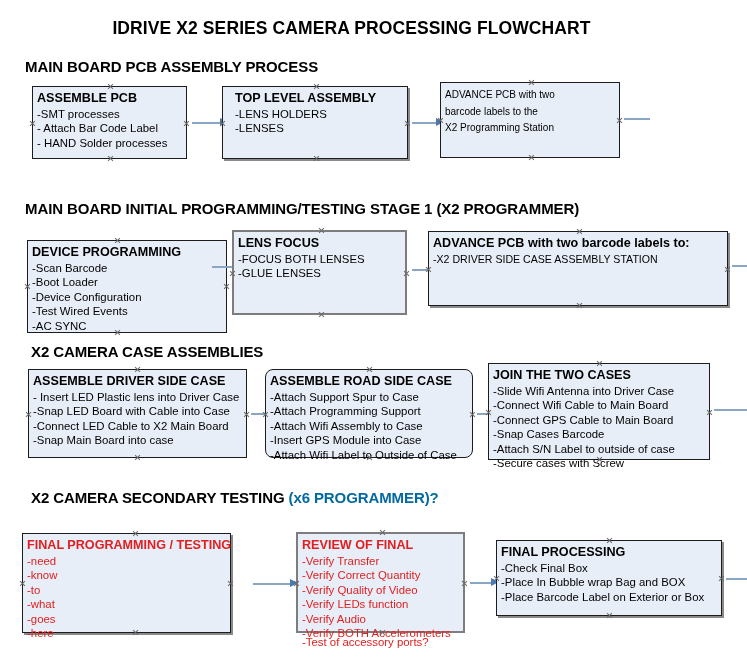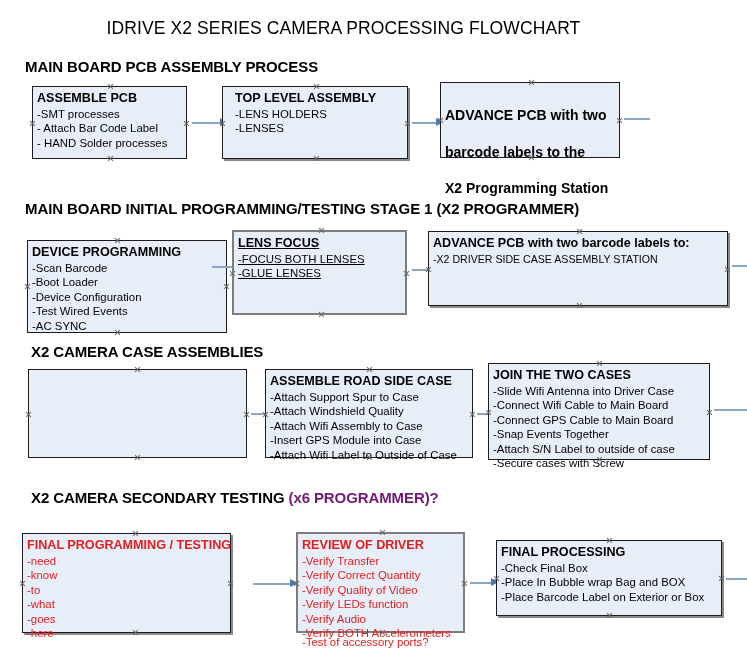--- a/index.html
+++ b/index.html
@@ -12,37 +12,37 @@
     height: 662px;
     position: relative;
     overflow: hidden;
     font-family: "Liberation Sans", sans-serif;
     color: #000000;
   }
 
   
   .chart-title {
     position: absolute;
-    left: 0;
+    left: 8px;
     top: 18px;
     width: 687px;
     text-align: center;
     font-size: 17.5px;
-    font-weight: normal;
+    font-weight: bold;
     letter-spacing: 0.1px;
   }
   .section-title {
     position: absolute;
     font-size: 15px;
     font-weight: bold;
     white-space: nowrap;
     letter-spacing: -0.1px;
   }
   .section-title .accent-red {
-    color: #701a75;
+    color: #0369a1;
   }
 
   
   .node {
     position: absolute;
     background: #e8eef8;
     box-sizing: border-box;
     overflow: visible;
   }
   .node.border-dark {
@@ -64,24 +64,23 @@
     line-height: 15px;
     white-space: nowrap;
     margin-bottom: 1px;
   }
   .node-line {
     font-size: 11.4px;
     line-height: 14.4px;
     white-space: nowrap;
   }
   .node-line.bold {
-    font-weight: bold;
-    font-size: 14px;
+    font-weight: normal;
+    font-size: 10px;
     line-height: 16.5px;
-    margin-top: 20px;
   }
   .node-line.small {
     font-size: 10.6px;
     line-height: 14px;
   }
   .red-text .node-title,
   .red-text .node-line {
     color: #e02020;
   }
   .overflow-line {
@@ -210,21 +209,21 @@
   <span class="handle" style="left:86px; bottom:-4px;"></span>
   <span class="handle" style="left:-4px; top:42px;"></span>
   <span class="handle" style="right:-4px; top:42px;"></span>
 </div>
 
 <div class="arrow" style="left:212px; top:262px; width:30px;">
   <span class="shaft" style="width:23px;"></span>
   <span class="head" style="left:22px;"></span>
 </div>
 
-<div class="node border-gray-thick" style="left:232px; top:230px; width:175px; height:85px;text-decoration:underline;">
+<div class="node border-gray-thick" style="left:232px; top:230px; width:175px; height:85px;">
   <div class="node-inner">
     <div class="node-title">LENS FOCUS</div>
     <div class="node-line">-FOCUS BOTH LENSES</div>
     <div class="node-line">-GLUE LENSES</div>
   </div>
   <span class="handle" style="left:84px; top:-5px;"></span>
   <span class="handle" style="left:84px; bottom:-5px;"></span>
   <span class="handle" style="left:-5px; top:38px;"></span>
   <span class="handle" style="right:-5px; top:38px;"></span>
 </div>
@@ -241,36 +240,43 @@
   </div>
   <span class="handle" style="left:147px; top:-4px;"></span>
   <span class="handle" style="left:147px; bottom:-4px;"></span>
   <span class="handle" style="left:-4px; top:34px;"></span>
   <span class="handle" style="right:-4px; top:34px;"></span>
 </div>
 
 <div class="section-title" style="left:31px; top:343px;">X2 CAMERA CASE ASSEMBLIES</div>
 
 <div class="node border-dark" style="left:28px; top:369px; width:219px; height:89px;">
+  <div class="node-inner">
+    <div class="node-title">ASSEMBLE DRIVER SIDE CASE</div>
+    <div class="node-line">- Insert LED Plastic lens into Driver Case</div>
+    <div class="node-line">-Snap LED Board with Cable into Case</div>
+    <div class="node-line">-Connect LED Cable to X2 Main Board</div>
+    <div class="node-line">-Snap Main Board into case</div>
+  </div>
   <span class="handle" style="left:105px; top:-4px;"></span>
   <span class="handle" style="left:105px; bottom:-4px;"></span>
   <span class="handle" style="left:-4px; top:41px;"></span>
   <span class="handle" style="right:-4px; top:41px;"></span>
 </div>
 
 <div class="arrow" style="left:251px; top:409px; width:30px;">
   <span class="shaft" style="width:23px;"></span>
   <span class="head" style="left:22px;"></span>
 </div>
 
-<div class="node border-dark" style="left:265px; top:369px; width:208px; height:89px;">
+<div class="node border-dark" style="left:265px; top:369px; width:208px; height:89px;border-radius:8px;">
   <div class="node-inner">
     <div class="node-title">ASSEMBLE ROAD SIDE CASE</div>
     <div class="node-line">-Attach Support Spur to Case</div>
-    <div class="node-line">-Attach Windshield Quality</div>
+    <div class="node-line">-Attach Programming Support</div>
     <div class="node-line">-Attach Wifi Assembly to Case</div>
     <div class="node-line">-Insert GPS Module into Case</div>
     <div class="node-line">-Attach Wifi Label to Outside of Case</div>
   </div>
   <span class="handle" style="left:100px; top:-4px;"></span>
   <span class="handle" style="left:100px; bottom:-4px;"></span>
   <span class="handle" style="left:-4px; top:41px;"></span>
   <span class="handle" style="right:-4px; top:41px;"></span>
 </div>
 
@@ -278,21 +284,21 @@
   <span class="shaft" style="width:20px;"></span>
   <span class="head" style="left:19px;"></span>
 </div>
 
 <div class="node border-dark" style="left:488px; top:363px; width:222px; height:97px;">
   <div class="node-inner">
     <div class="node-title">JOIN THE TWO CASES</div>
     <div class="node-line">-Slide Wifi Antenna into Driver Case</div>
     <div class="node-line">-Connect Wifi Cable to Main Board</div>
     <div class="node-line">-Connect GPS Cable to Main Board</div>
-    <div class="node-line">-Snap Events Together</div>
+    <div class="node-line">-Snap Cases Barcode</div>
     <div class="node-line">-Attach S/N Label to outside of case</div>
     <div class="node-line">-Secure cases with Screw</div>
   </div>
   <span class="handle" style="left:107px; top:-4px;"></span>
   <span class="handle" style="left:107px; bottom:-4px;"></span>
   <span class="handle" style="left:-4px; top:45px;"></span>
   <span class="handle" style="right:-4px; top:45px;"></span>
 </div>
 
 <div class="section-title" style="left:31px; top:489px;">
@@ -315,21 +321,21 @@
   <span class="handle" style="right:-4px; top:46px;"></span>
 </div>
 
 <div class="arrow" style="left:253px; top:579px; width:45px;">
   <span class="shaft" style="width:38px;"></span>
   <span class="head" style="left:37px;"></span>
 </div>
 
 <div class="node border-gray-thick red-text" style="left:296px; top:532px; width:169px; height:101px;">
   <div class="node-inner">
-    <div class="node-title">REVIEW OF DRIVER</div>
+    <div class="node-title">REVIEW OF FINAL</div>
     <div class="node-line">-Verify Transfer</div>
     <div class="node-line">-Verify Correct Quantity</div>
     <div class="node-line">-Verify Quality of Video</div>
     <div class="node-line">-Verify LEDs function</div>
     <div class="node-line">-Verify Audio</div>
     <div class="node-line">-Verify BOTH Accelerometers</div>
   </div>
   <div class="overflow-line" style="top:101px;">-Test of accessory ports?</div>
   <span class="handle" style="left:81px; top:-5px;"></span>
   <span class="handle" style="left:81px; bottom:-5px;"></span>

